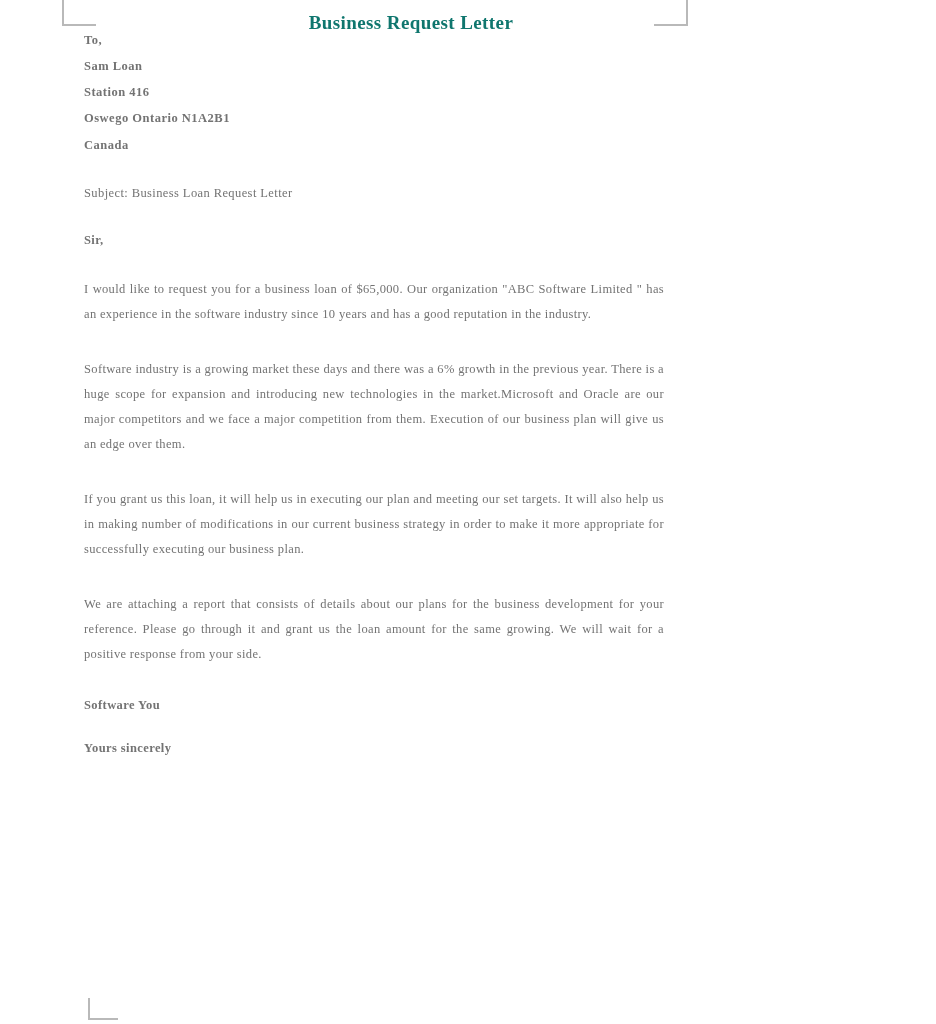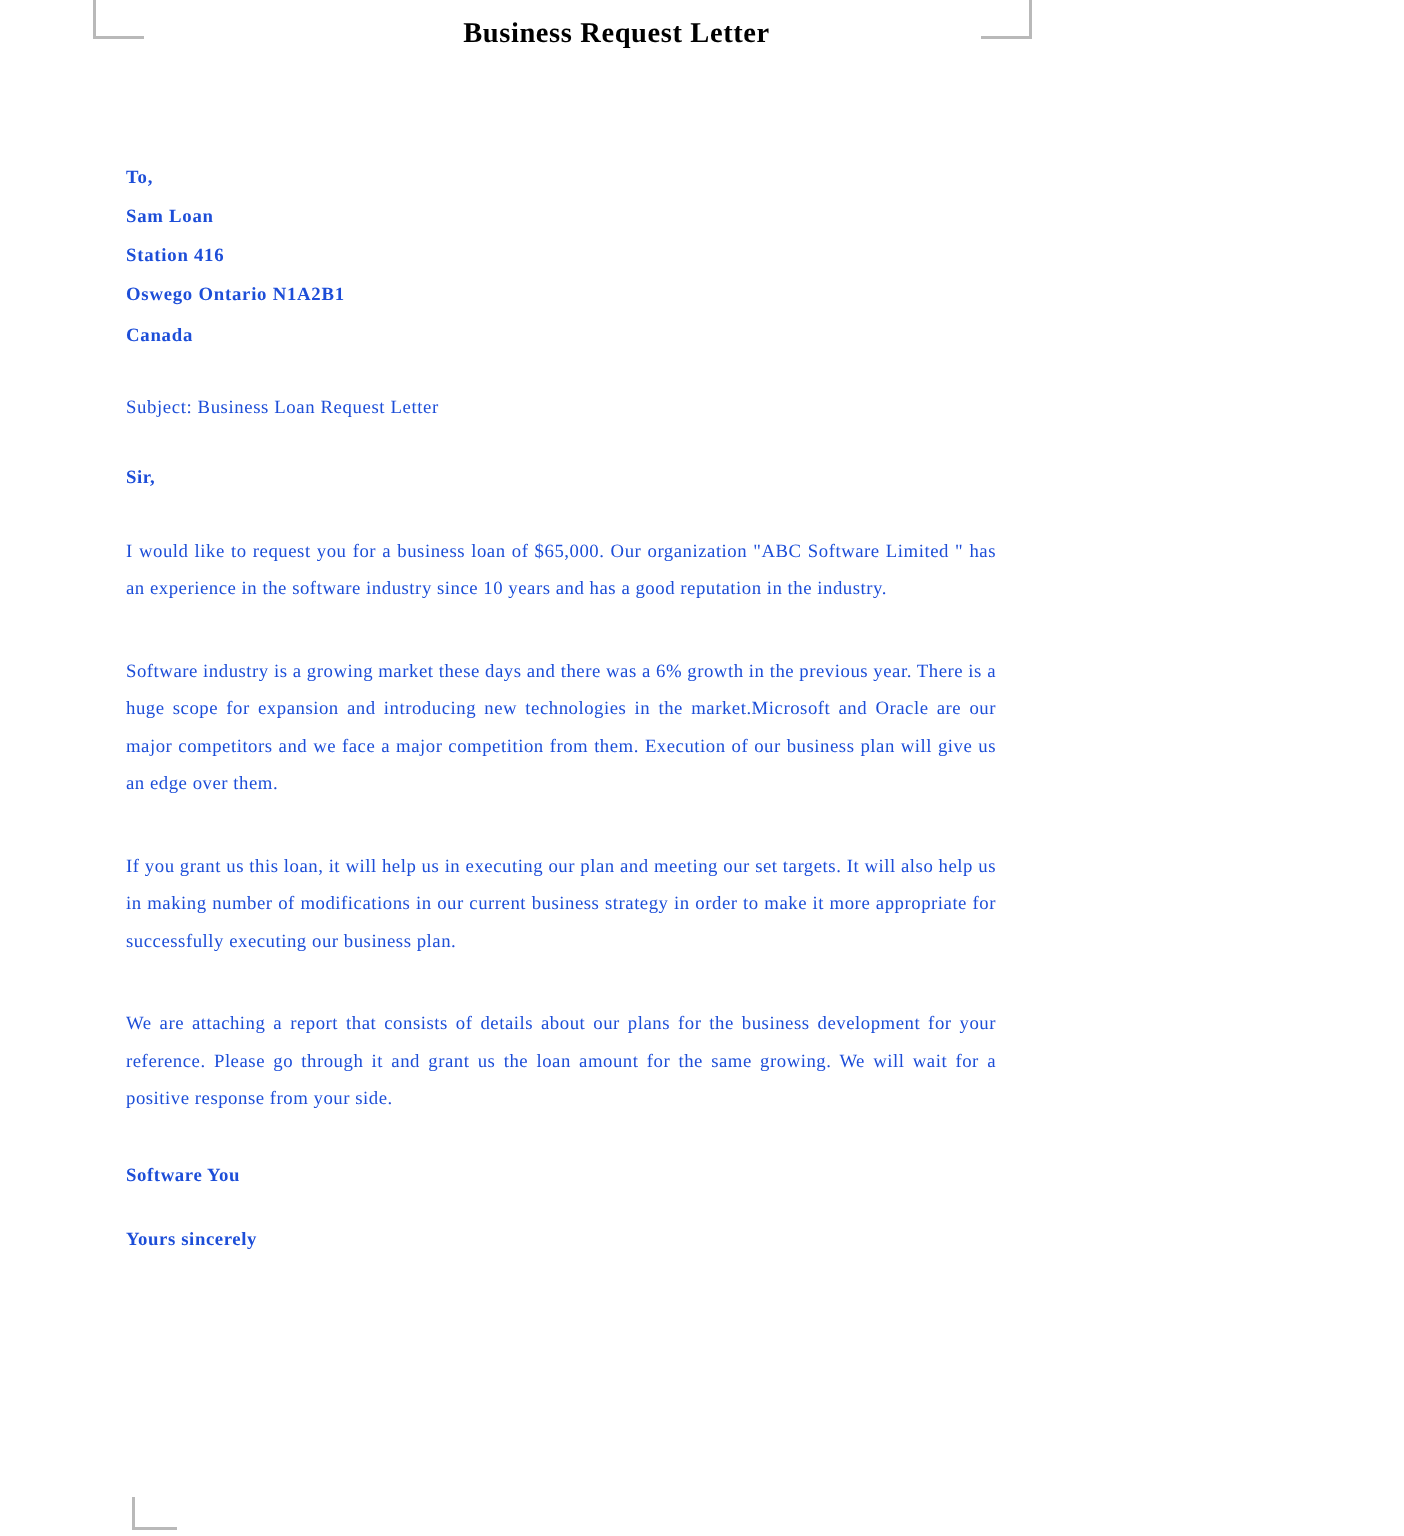--- a/index.html
+++ b/index.html
@@ -56,30 +56,29 @@
     width: 580px;
   }
 
   .doc-title {
     text-align: center;
     font-weight: bold;
     font-size: 19px;
     letter-spacing: 0.4px;
     margin: 12px 0 0 0;
     padding-left: 74px;
-    color: #000000;
+    color: #0f766e;
     font-family: "Liberation Serif", "DejaVu Serif", serif;
   }
 
   .body-block {
-    margin-top: 78px;
     font-size: 12.5px;
     line-height: 1.05;
     font-weight: bold;
-    color: #1d4ed8;
+    color: #737373;
   }
 
   .addr-line {
     margin: 0 0 13px 0;
     letter-spacing: 0.5px;
     font-weight: bold;
   }
 
   .spacer-sm { height: 22px; }
 

